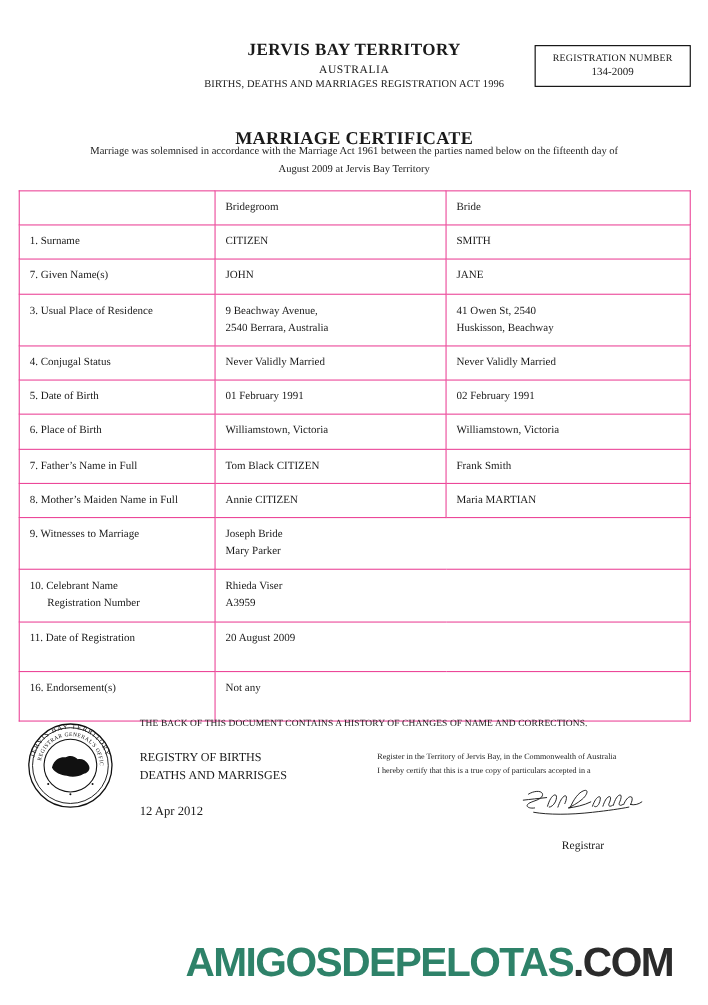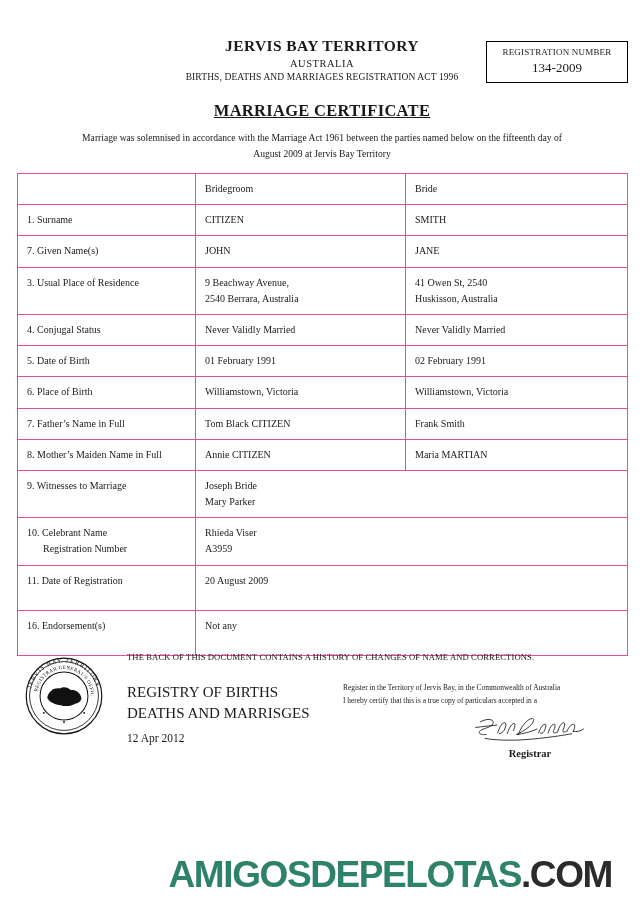--- a/index.html
+++ b/index.html
@@ -44,42 +44,41 @@
   }
   .hdr-act {
     font-size: 9.5px;
     letter-spacing: 0.1px;
     margin-top: 3px;
   }
   .hdr-certificate {
     font-size: 16.5px;
     font-weight: bold;
     letter-spacing: 0.3px;
-    margin-top: 19px;
-    text-decoration: underline;
+    margin-top: 34px;
   }
 
   
   .reg-box {
     position: absolute;
     right: 16px;
     top: 41px;
     width: 142px;
     border: 1.2px solid #000;
     padding: 5px 4px 6px 4px;
     text-align: center;
     box-sizing: border-box;
   }
   .reg-title {
     font-size: 9px;
     letter-spacing: 0.2px;
     line-height: 1.25;
   }
   .reg-number {
-    font-size: 13px;
+    font-size: 10px;
     margin-top: 2px;
     line-height: 1.2;
   }
 
   
   .solemn {
     position: absolute;
     left: 72px;
     top: 130px;
     width: 500px;
@@ -137,21 +136,21 @@
     top: 6px;
     font-size: 8.6px;
     letter-spacing: 0.1px;
     white-space: nowrap;
   }
 
   .registry-block {
     position: absolute;
     left: 127px;
     top: 36px;
-    font-size: 15px;
+    font-size: 11px;
     line-height: 1.42;
   }
 
   .certify-block {
     position: absolute;
     left: 343px;
     top: 36px;
     width: 270px;
     font-size: 7.4px;
     line-height: 1.72;
@@ -171,22 +170,22 @@
     width: 180px;
     text-align: center;
   }
   .signature-mark {
     height: 32px;
     line-height: 32px;
   }
   .signature-mark svg { display: block; margin: 0 auto; }
   .registrar-label {
     font-size: 10.5px;
-    font-weight: bold;
-    margin-top: 2px;
+    font-weight: normal;
+    margin-top: 18px;
   }
 
   
   .watermark {
     position: absolute;
     left: 0;
     top: 856px;
     width: 626px;
     text-align: right;
     padding-right: 14px;
@@ -248,21 +247,21 @@
       </tr>
 
       <tr>
         <td>3. Usual Place of Residence</td>
         <td>
           <span class="cell-sub" style="padding-left:0">9 Beachway Avenue,</span>
           <span class="cell-sub" style="padding-left:0">2540 Berrara, Australia</span>
         </td>
         <td>
           <span class="cell-sub" style="padding-left:0">41 Owen St, 2540</span>
-          <span class="cell-sub" style="padding-left:0">Huskisson, Australia</span>
+          <span class="cell-sub" style="padding-left:0">Huskisson, Beachway</span>
         </td>
       </tr>
 
       <tr>
         <td>4. Conjugal Status</td>
         <td>Never Validly Married</td>
         <td>Never Validly Married</td>
       </tr>
 
       <tr>

